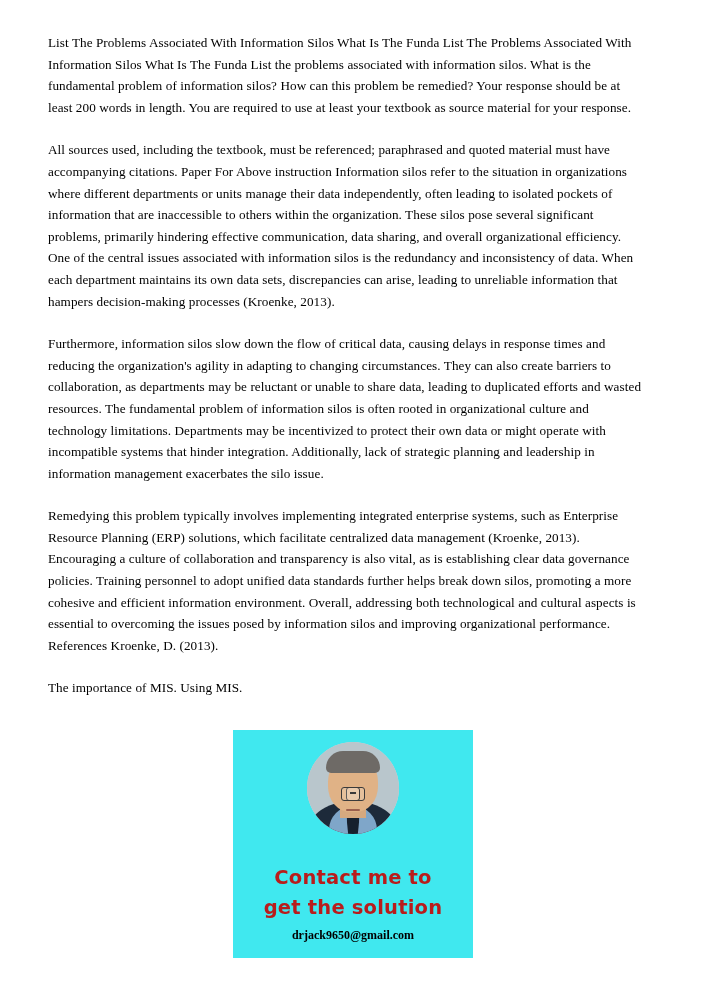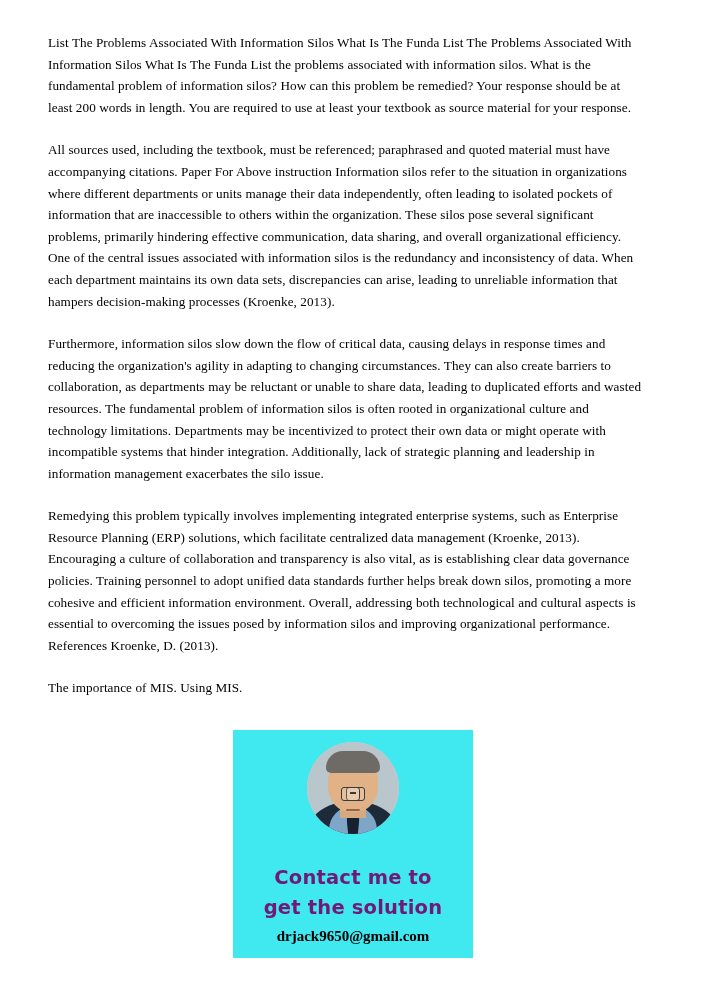--- a/index.html
+++ b/index.html
@@ -157,34 +157,34 @@
     border-radius: 2px;
   }
   .card-line {
     position: absolute;
     left: 0;
     width: 100%;
     text-align: center;
     font-family: "DejaVu Sans", sans-serif;
     font-weight: bold;
     font-size: 19.5px;
-    color: #701a75;
+    color: #b91c1c;
     letter-spacing: 0.2px;
   }
   .card-line-1 { top: 136px; }
   .card-line-2 { top: 166px; }
   .card-email {
     position: absolute;
     left: 0;
     top: 198px;
     width: 100%;
     text-align: center;
     font-family: "Liberation Serif", serif;
     font-weight: bold;
-    font-size: 15px;
+    font-size: 12px;
     color: #000000;
   }
 </style>
 </head>
 <body>
 
 <div class="page">
 
   <div class="doc-body">
     <p class="para">List The Problems Associated With Information Silos What Is The Funda List The Problems Associated With Information Silos What Is The Funda List the problems associated with information silos. What is the fundamental problem of information silos? How can this problem be remedied? Your response should be at least 200 words in length. You are required to use at least your textbook as source material for your response.</p>

